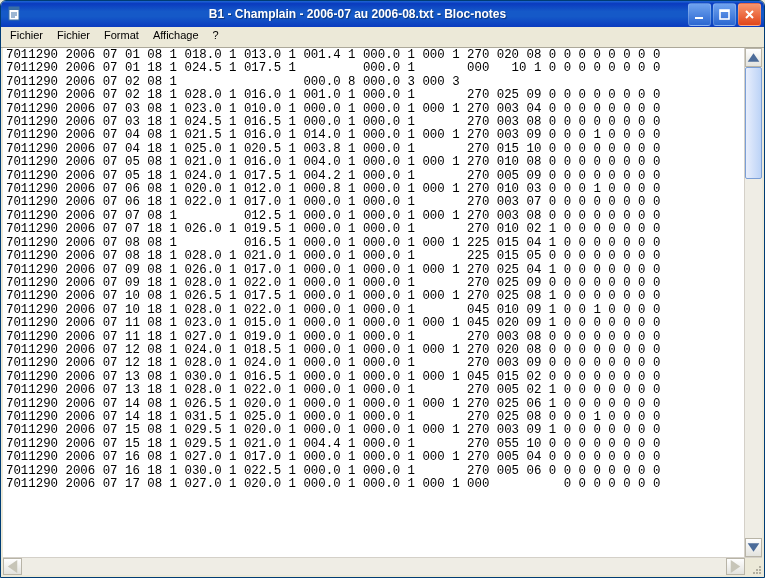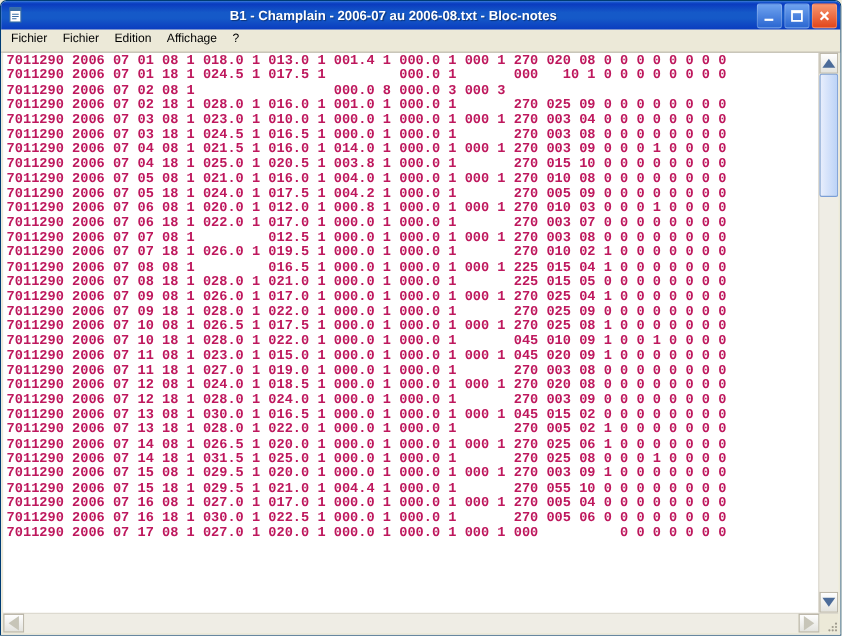--- a/index.html
+++ b/index.html
@@ -10,21 +10,21 @@
   .titlebar .title-text{flex:1;white-space:nowrap;overflow:hidden;text-overflow:ellipsis;text-shadow:1px 1px 1px rgba(0,0,0,0.4);text-align:center;}
   .win-btns{display:flex;gap:2px;}
   .win-btn{width:21px;height:21px;border-radius:3px;display:flex;align-items:center;justify-content:center;border:1px solid #fff3;}
   .win-btn.min,.win-btn.max{background:linear-gradient(to bottom,#6fa3ef,#2b67d1);}
   .win-btn.close{background:linear-gradient(to bottom,#f7966f,#e1461b);}
   .win-btn svg{width:13px;height:13px;}
   .menubar{height:20px;background:#ece9d8;border-bottom:1px solid #aca899;display:flex;align-items:flex-start;padding:0 2px;font-size:11px;color:#000;}
   .menu-item{padding:2px 7px;}
   .client{flex:1;display:flex;flex-direction:column;background:#fff;border:2px solid #ece9d8;border-top:none;position:relative;}
   .textarea-wrap{flex:1;display:flex;position:relative;overflow:hidden;}
-  pre.text{flex:1;margin:0;padding:1px 3px;font-family:"Lucida Console","Courier New",monospace;font-size:12.4px;line-height:13.4px;white-space:pre;overflow:hidden;color:#be185d;background:#fff;font-weight:bold;}
+  pre.text{flex:1;margin:0;padding:1px 3px;font-family:"Lucida Console","Courier New",monospace;font-size:12.4px;line-height:13.4px;white-space:pre;overflow:hidden;color:#000000;background:#fff;}
   .vscroll{width:17px;background:#ece9d8;display:flex;flex-direction:column;border-left:1px solid #d4d0c8;}
   .sbtn{height:17px;display:flex;align-items:center;justify-content:center;background:linear-gradient(to bottom,#fefefe,#e3e3de);border:1px solid #b8b4a7;}
   .strack{flex:1;background:#efede5;position:relative;}
   .sthumb{position:absolute;left:0;right:0;top:0;height:110px;background:linear-gradient(to right,#e8eefc,#bcd3f7);border:1px solid #7a9ed6;border-radius:2px;}
   .hscroll{height:17px;background:#ece9d8;display:flex;border-top:1px solid #d4d0c8;}
   .hbtn{width:17px;display:flex;align-items:center;justify-content:center;background:linear-gradient(to bottom,#fefefe,#e3e3de);border:1px solid #b8b4a7;}
   .htrack{flex:1;background:#efede5;}
   .sizegrip{width:17px;height:17px;background:#ece9d8;display:flex;align-items:flex-end;justify-content:flex-end;}
   .sizegrip svg{width:13px;height:13px;}
 </style>
@@ -60,21 +60,21 @@
         <svg viewBox="0 0 13 13">
             <path d="M3 3 L10 10 M10 3 L3 10" stroke="#fff" stroke-width="2"></path>
           </svg>
       </div>
     </div>
   </div>
 
   <div class="menubar">
     <div class="menu-item">Fichier</div>
     <div class="menu-item">Fichier</div>
-    <div class="menu-item">Edition</div>
+    <div class="menu-item">Format</div>
     <div class="menu-item">Affichage</div>
     <div class="menu-item">?</div>
   </div>
 
   <div class="client">
     <div class="textarea-wrap">
       <pre class="text" id="text-content">7011290 2006 07 01 08 1 018.0 1 013.0 1 001.4 1 000.0 1 000 1 270 020 08 0 0 0 0 0 0 0 0
 7011290 2006 07 01 18 1 024.5 1 017.5 1         000.0 1       000   10 1 0 0 0 0 0 0 0 0
 7011290 2006 07 02 08 1                 000.0 8 000.0 3 000 3
 7011290 2006 07 02 18 1 028.0 1 016.0 1 001.0 1 000.0 1       270 025 09 0 0 0 0 0 0 0 0

